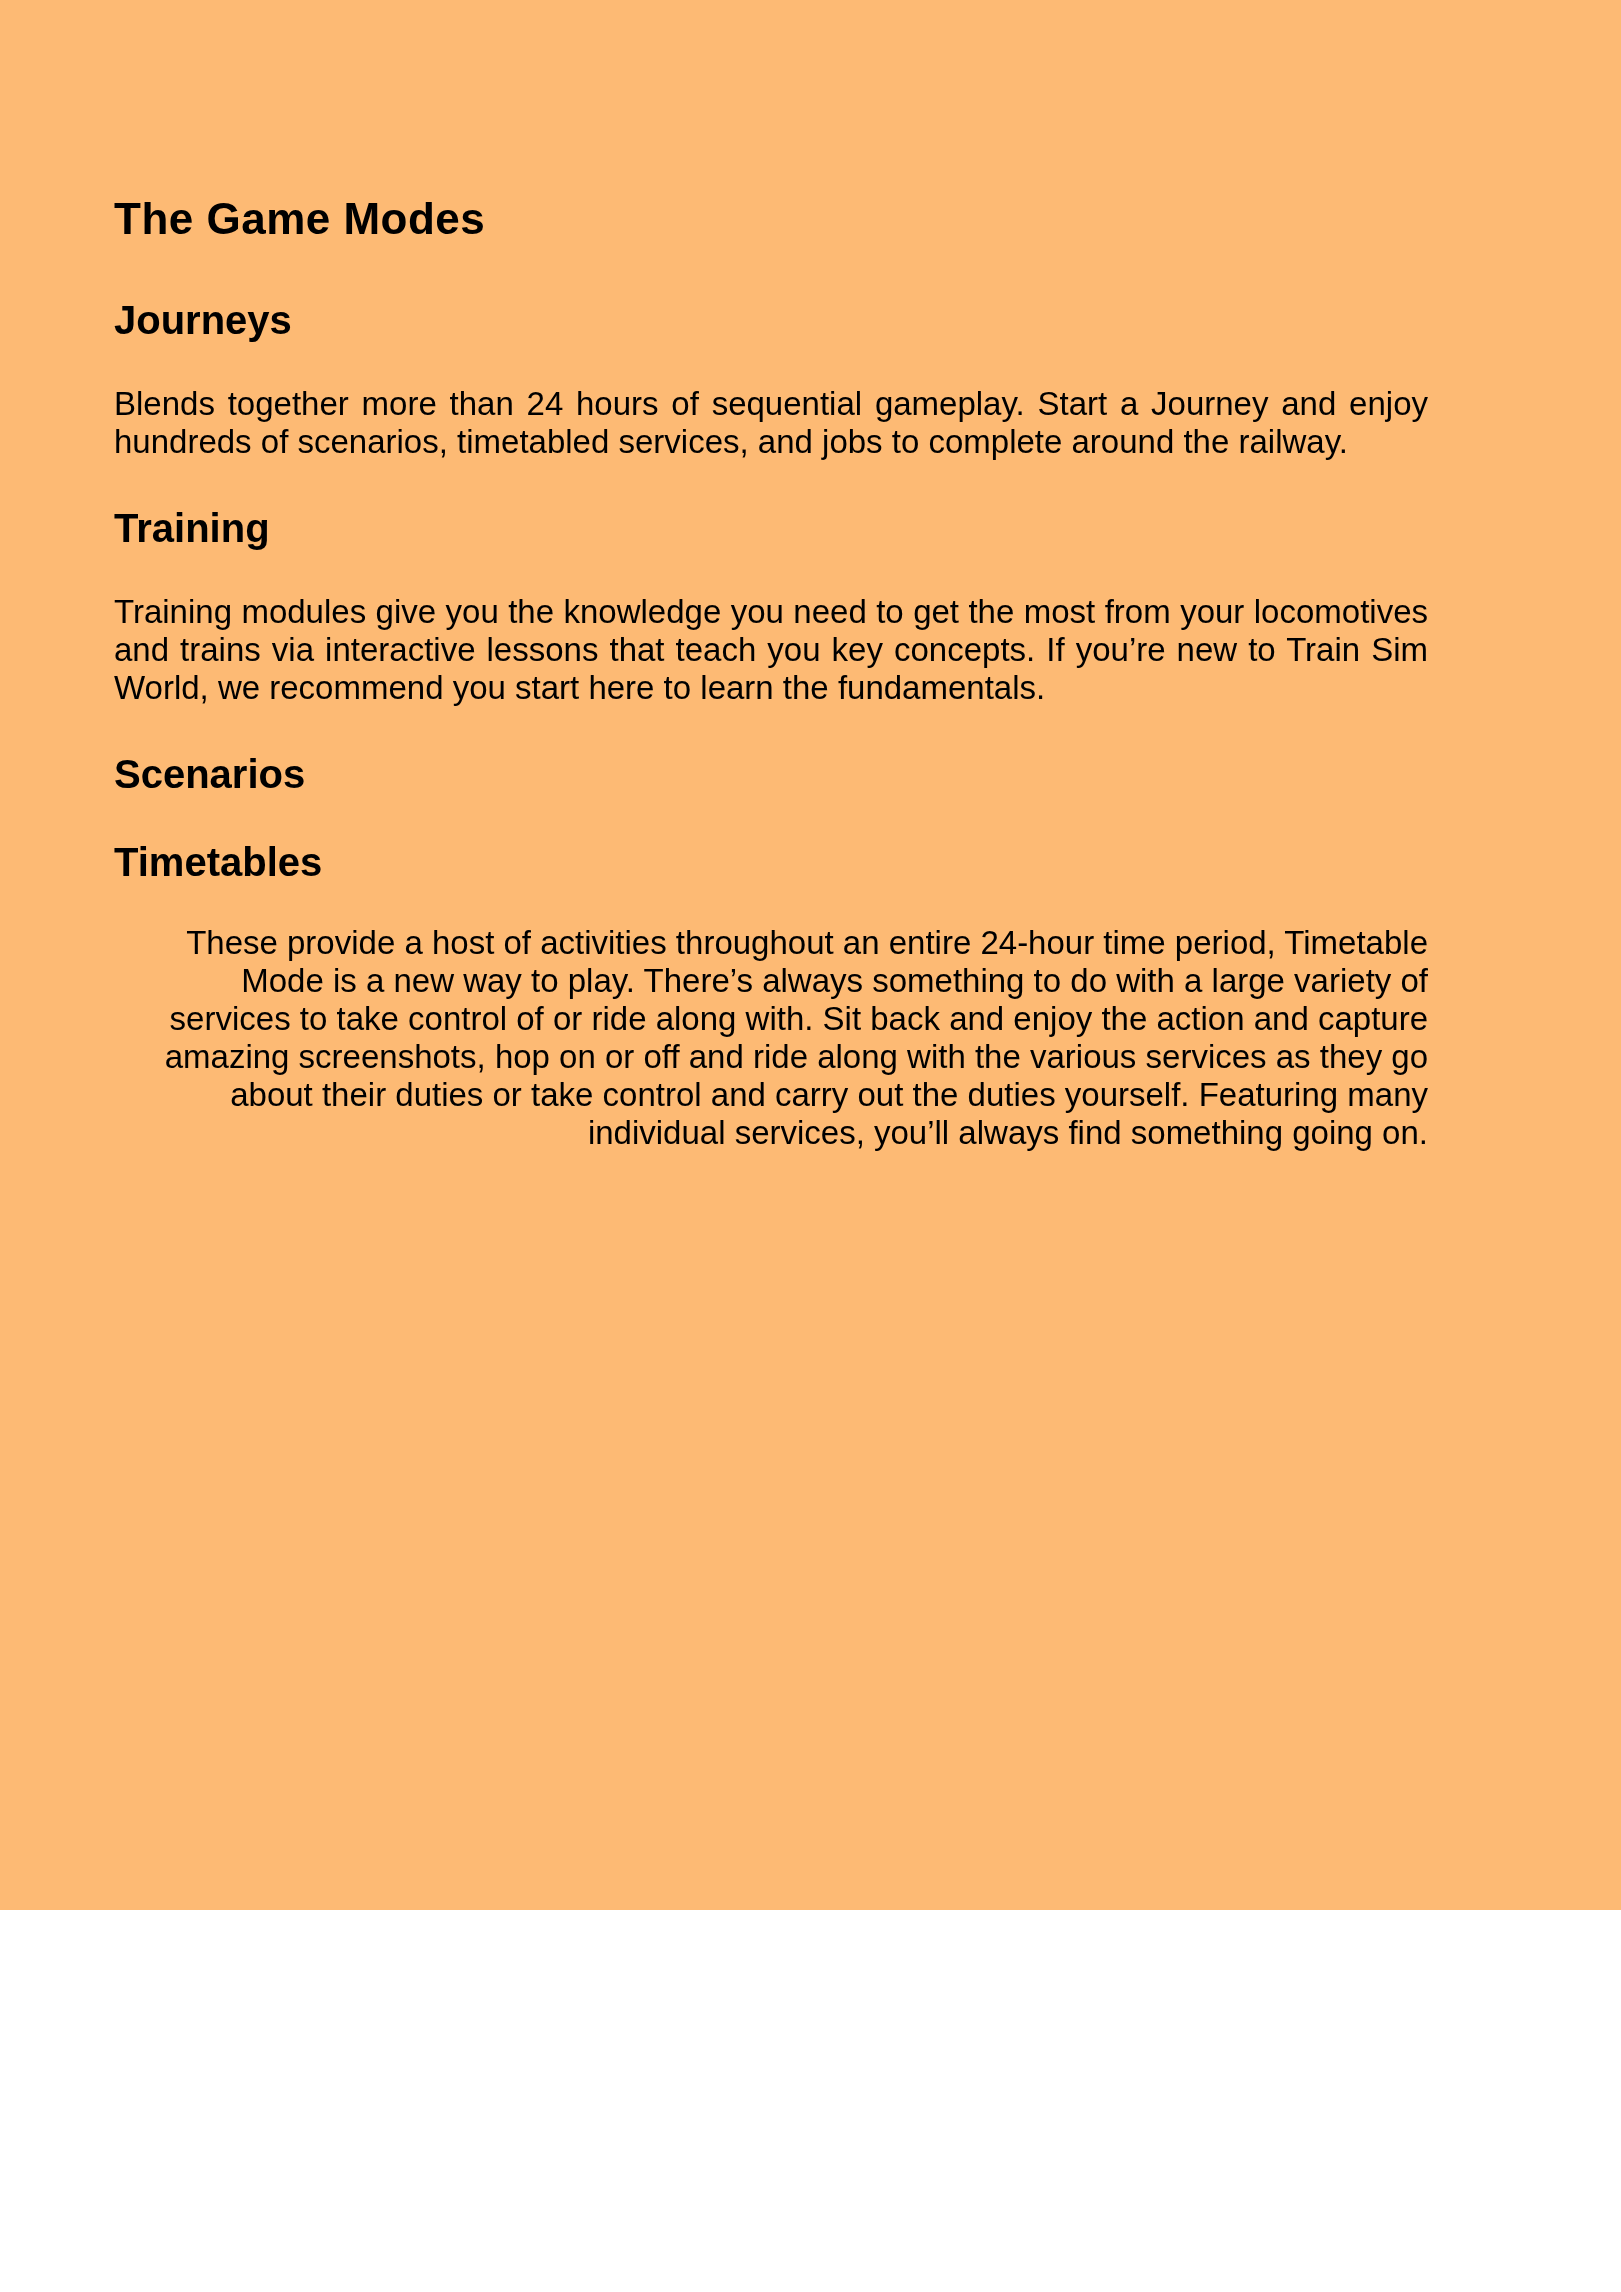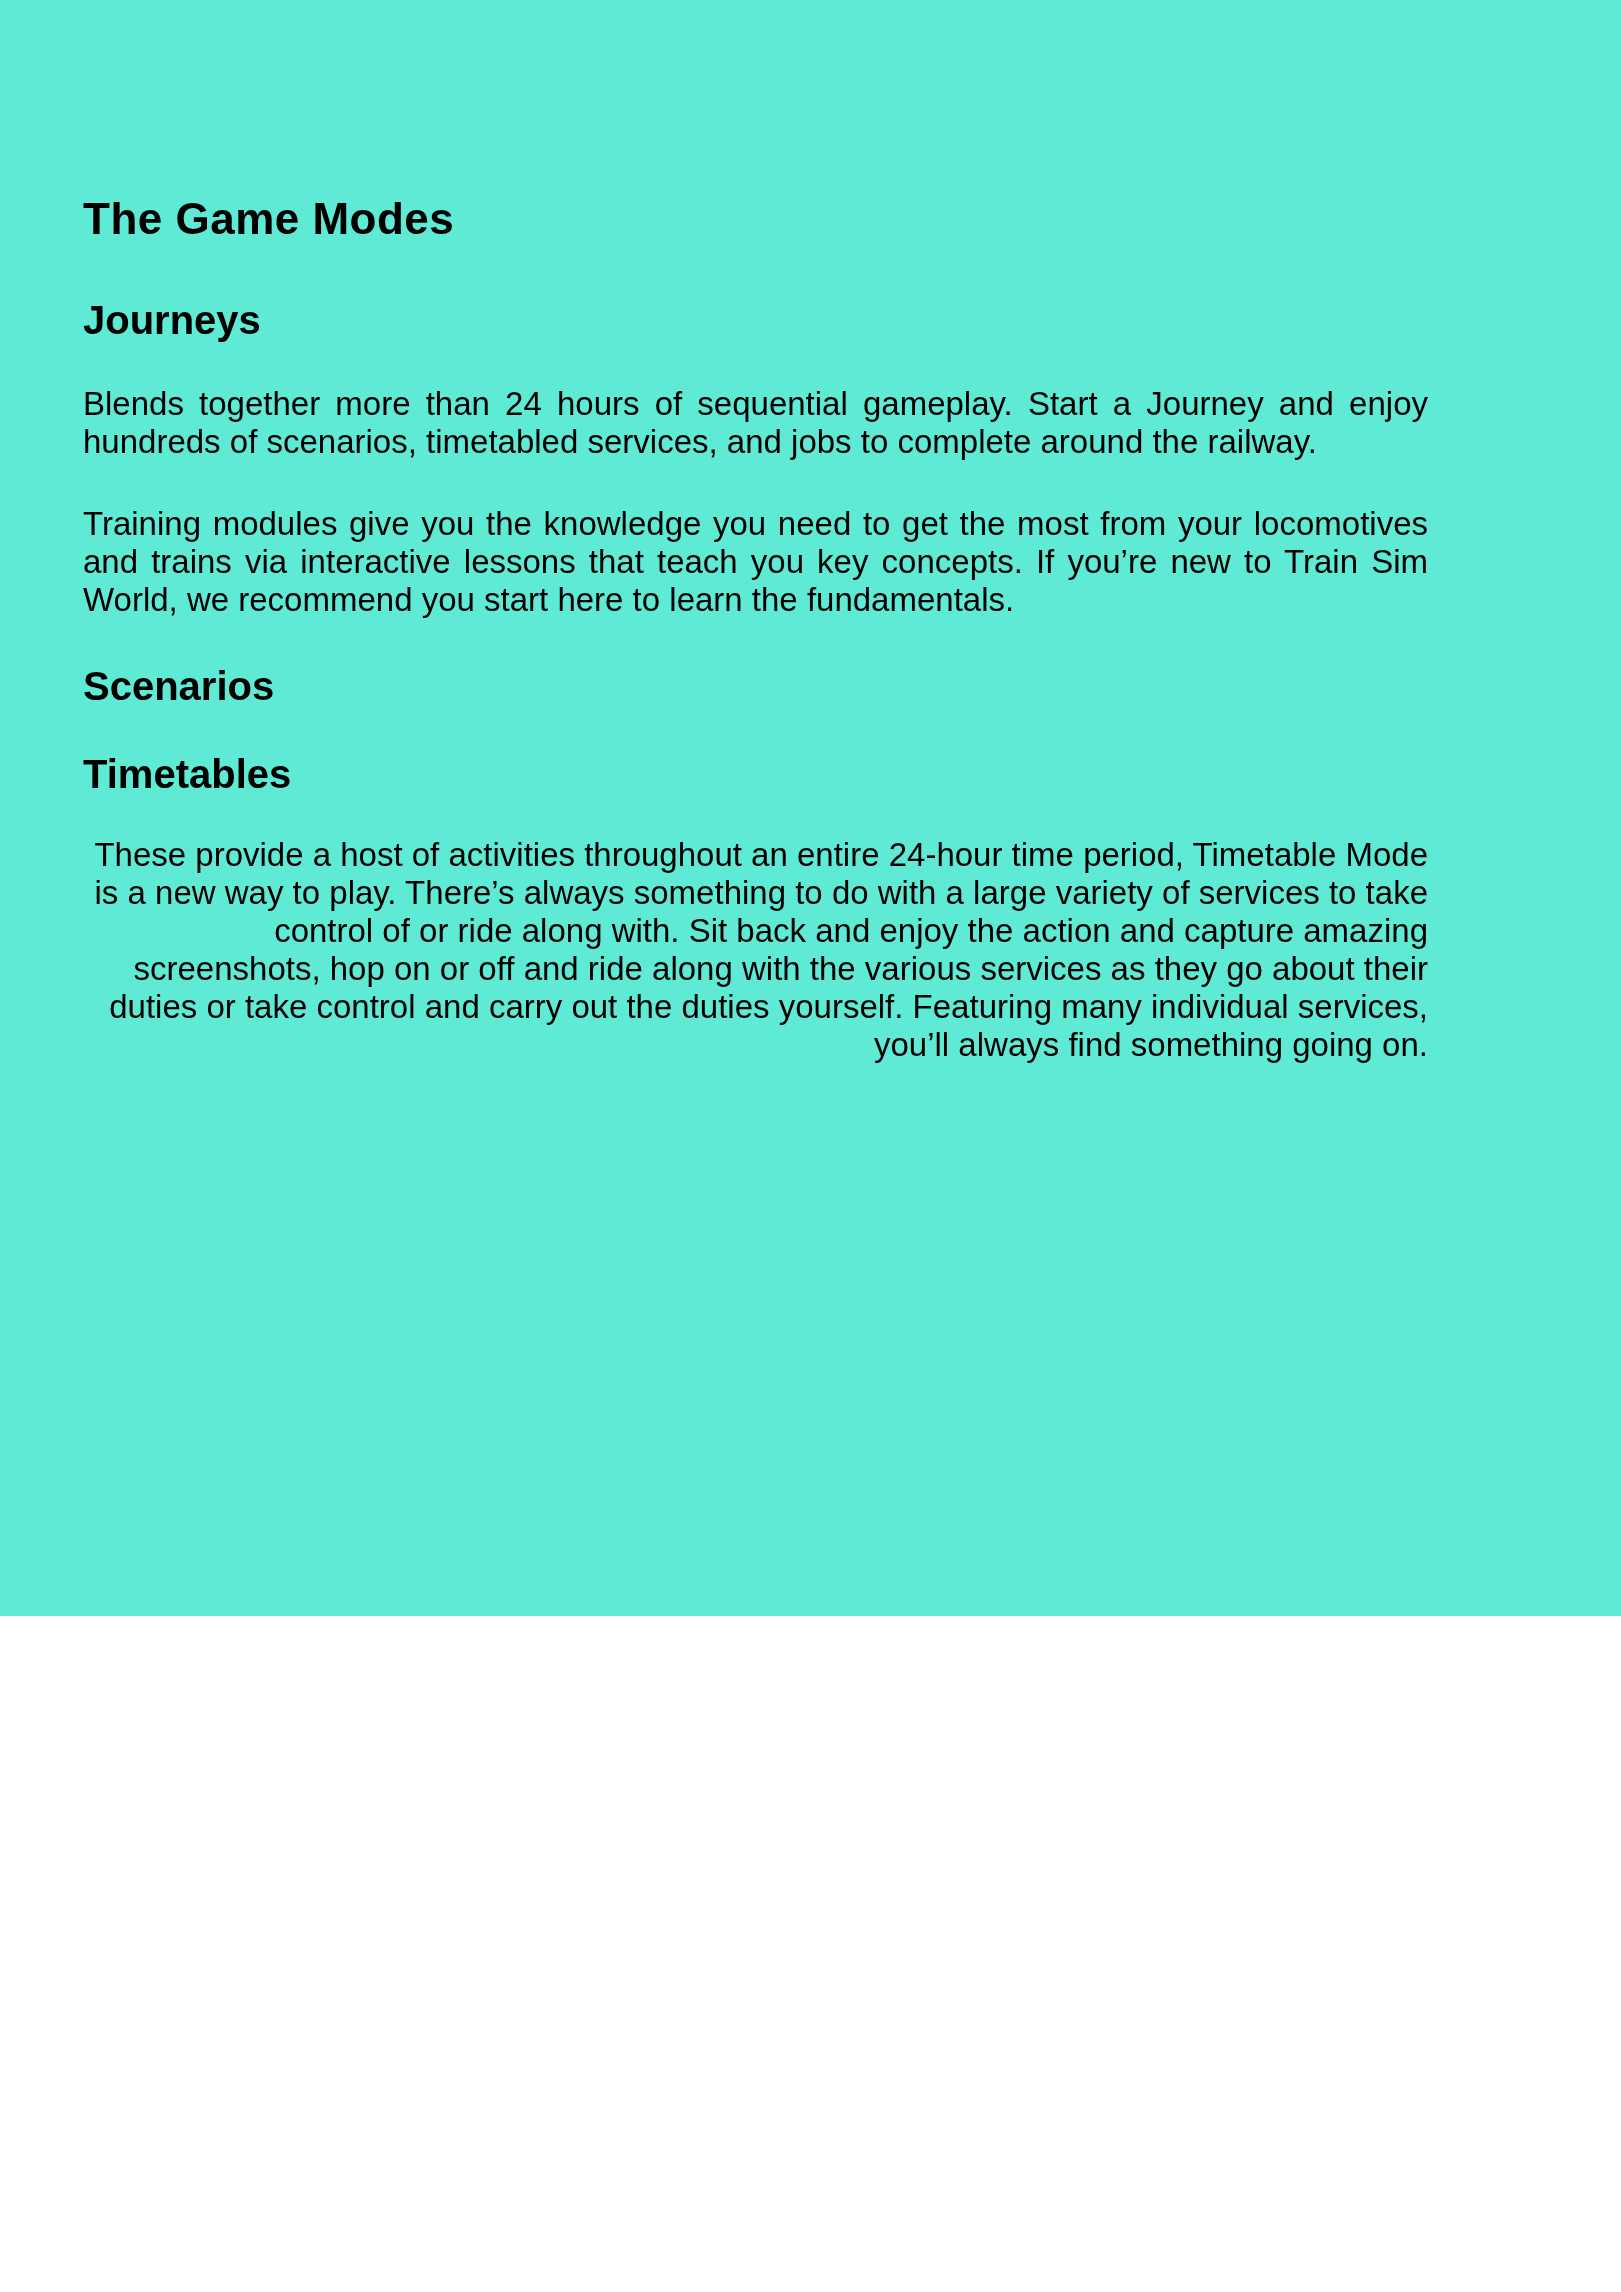--- a/index.html
+++ b/index.html
@@ -3,24 +3,24 @@
 <meta charset="utf-8">
 <style>
   html, body {
     margin: 0;
     padding: 0;
     background: #ffffff;
   }
   .page {
     position: relative;
     width: 1621px;
-    height: 1616px;
-    background: #5eead4;
+    height: 1910px;
+    background: #fdba74;
     box-sizing: border-box;
-    padding: 194px 193px 0 83px;
+    padding: 194px 193px 0 114px;
     font-family: "Liberation Sans", sans-serif;
     color: #000000;
     overflow: hidden;
   }
   h1.doc-title {
     font-size: 44px;
     line-height: 49px;
     font-weight: bold;
     margin: 0;
     letter-spacing: 0.5px;
@@ -62,20 +62,21 @@
 <div class="page">
 
   <h1 class="doc-title">The Game Modes</h1>
 
   <section class="doc-section first">
     <h2>Journeys</h2>
     <p class="justify">Blends together more than 24 hours of sequential gameplay. Start a Journey and enjoy hundreds of scenarios, timetabled services, and jobs to complete around the railway.</p>
   </section>
 
   <section class="doc-section">
+    <h2>Training</h2>
     <p class="justify">Training modules give you the knowledge you need to get the most from your locomotives and trains via interactive lessons that teach you key concepts. If you’re new to Train Sim World, we recommend you start here to learn the fundamentals.</p>
   </section>
 
   <section class="doc-section">
     <h2>Scenarios</h2>
   </section>
 
   <section class="doc-section">
     <h2>Timetables</h2>
     <p class="left">These provide a host of activities throughout an entire 24-hour time period, Timetable Mode is a new way to play. There’s always something to do with a large variety of services to take control of or ride along with. Sit back and enjoy the action and capture amazing screenshots, hop on or off and ride along with the various services as they go about their duties or take control and carry out the duties yourself. Featuring many individual services, you’ll always find something going on.</p>

